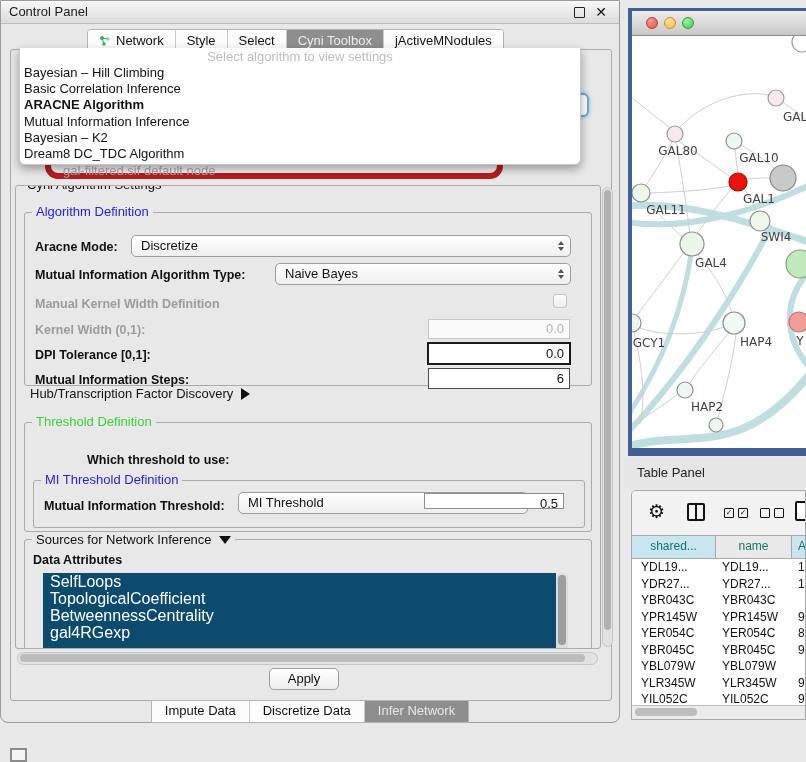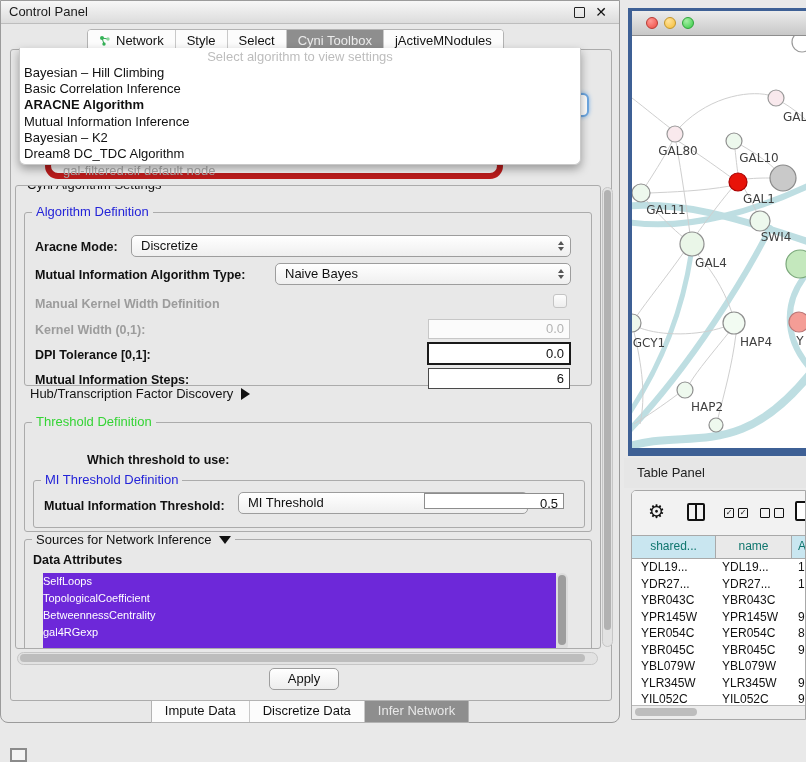--- a/index.html
+++ b/index.html
@@ -55,21 +55,21 @@
   .field{position:absolute;background:#fff;border:1px solid #4a4a4a;box-sizing:border-box;font-size:13px;text-align:right;padding-right:5px;color:#111;}
   .field.dis{border:1px solid #c7c7c7;background:#fbfbfb;color:#b4b4b4;}
   .field.focus{border:2px solid #1a1a1a;}
   .chk{position:absolute;width:14px;height:14px;border:1px solid #c4c4c4;border-radius:3px;background:linear-gradient(#fdfdfd,#ededed);box-sizing:border-box;}
 
   .hub-row{position:absolute;left:14px;top:200px;font-size:13px;color:#141414;display:flex;align-items:center;gap:8px;}
   .hub-tri{width:0;height:0;border-top:6px solid transparent;border-bottom:6px solid transparent;border-left:9px solid #111;}
 
   .attr-label{position:absolute;font-size:12.5px;font-weight:bold;}
   .attr-list{position:absolute;left:18px;top:33px;width:513px;height:82px;background:#fff;overflow:hidden;}
-  .attr-item{height:17px;line-height:17px;font-size:11px;color:#fff;background:#6d28d9;white-space:nowrap;}
+  .attr-item{height:17px;line-height:17px;font-size:16px;color:#fff;background:#0c4a6e;padding-left:7px;white-space:nowrap;}
   .attr-scroll{position:absolute;left:531px;top:33px;width:12px;height:78px;background:#dcdcdc;border-radius:6px;}
   .attr-scroll .thumb{position:absolute;left:2px;top:2px;width:8px;height:70px;background:#9d9d9d;border-radius:4px;}
   .src-title{position:absolute;top:-8px;left:7px;background:#e8e8e8;padding:0 4px;font-size:13px;display:flex;align-items:center;gap:7px;}
   .src-tri{width:0;height:0;border-left:6px solid transparent;border-right:6px solid transparent;border-top:8px solid #111;}
 
   .apply{position:absolute;left:268px;top:667px;width:70px;height:22px;background:linear-gradient(#ffffff,#ededed);border:1px solid #9e9e9e;border-radius:5px;font-size:13px;text-align:center;line-height:20px;box-sizing:border-box;}
 
   .btabs{position:absolute;left:0;right:0;top:699px;display:flex;justify-content:center;}
   .btabs .inner{display:flex;background:#fcfcfc;border:1px solid #b3b3b3;border-radius:0;overflow:hidden;height:21px;}
   .btab{padding:0 13px;line-height:20px;font-size:13px;color:#111;border-left:1px solid #c9c9c9;}

